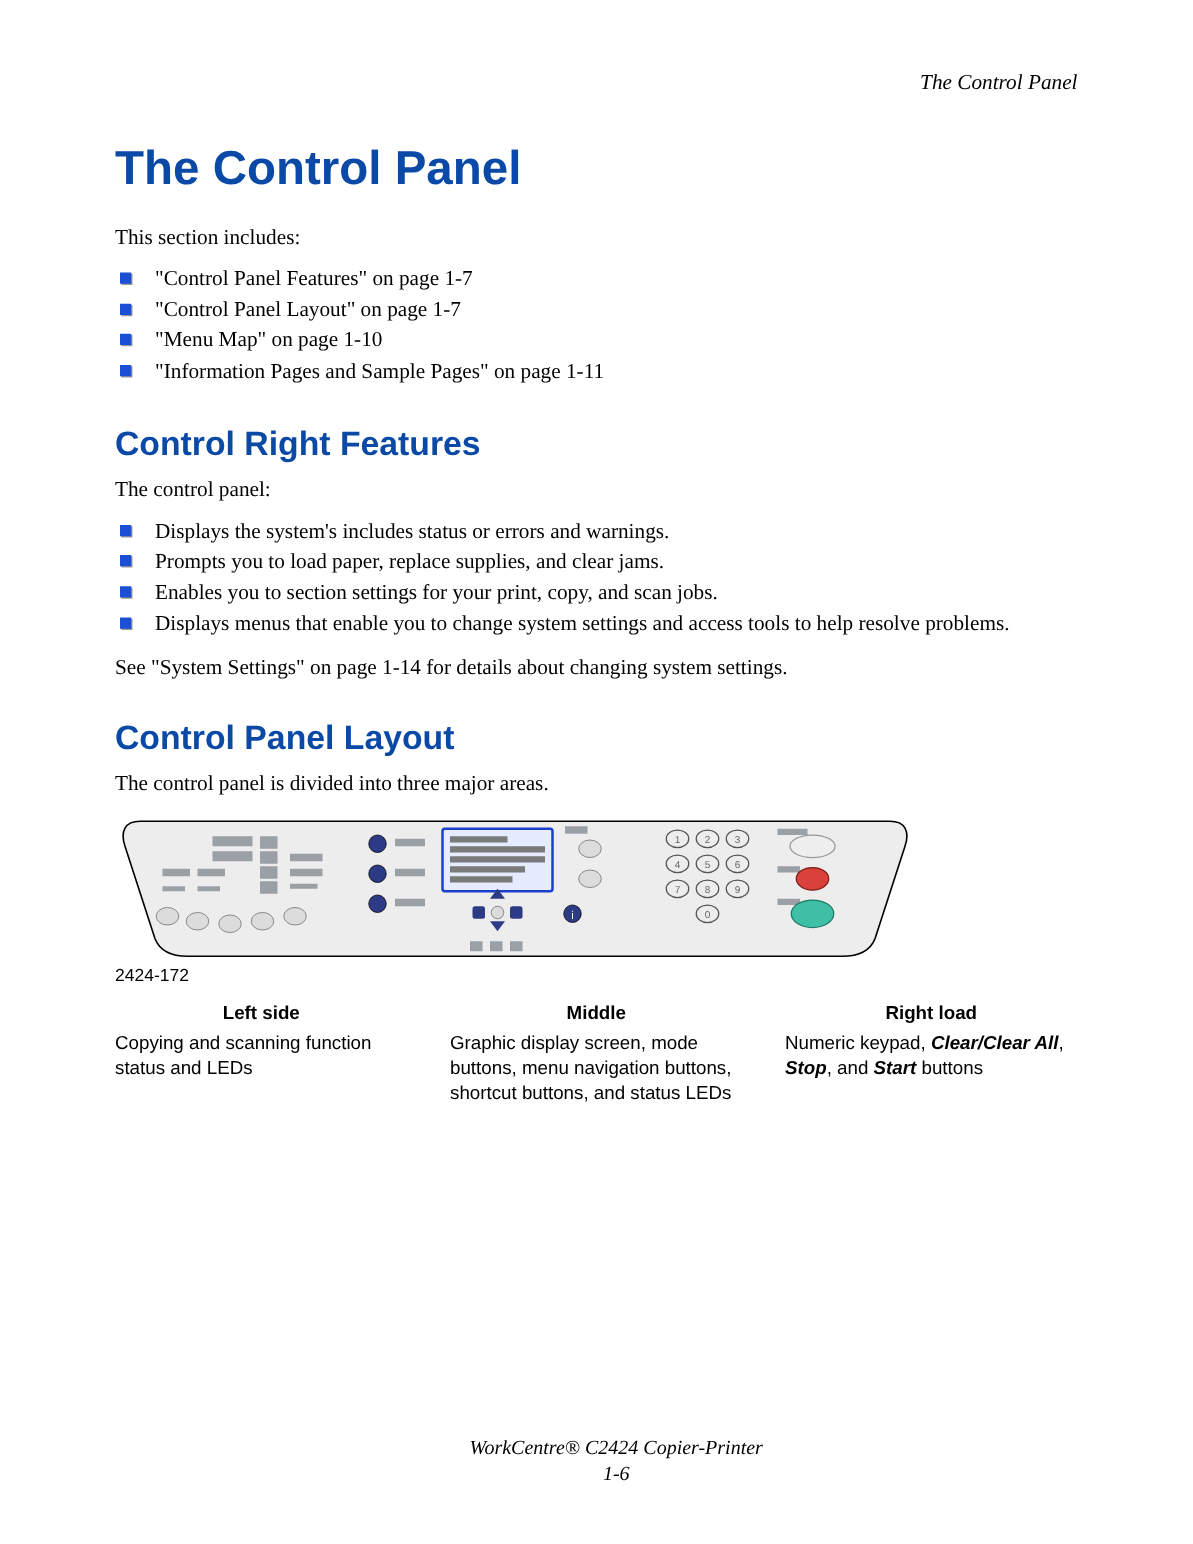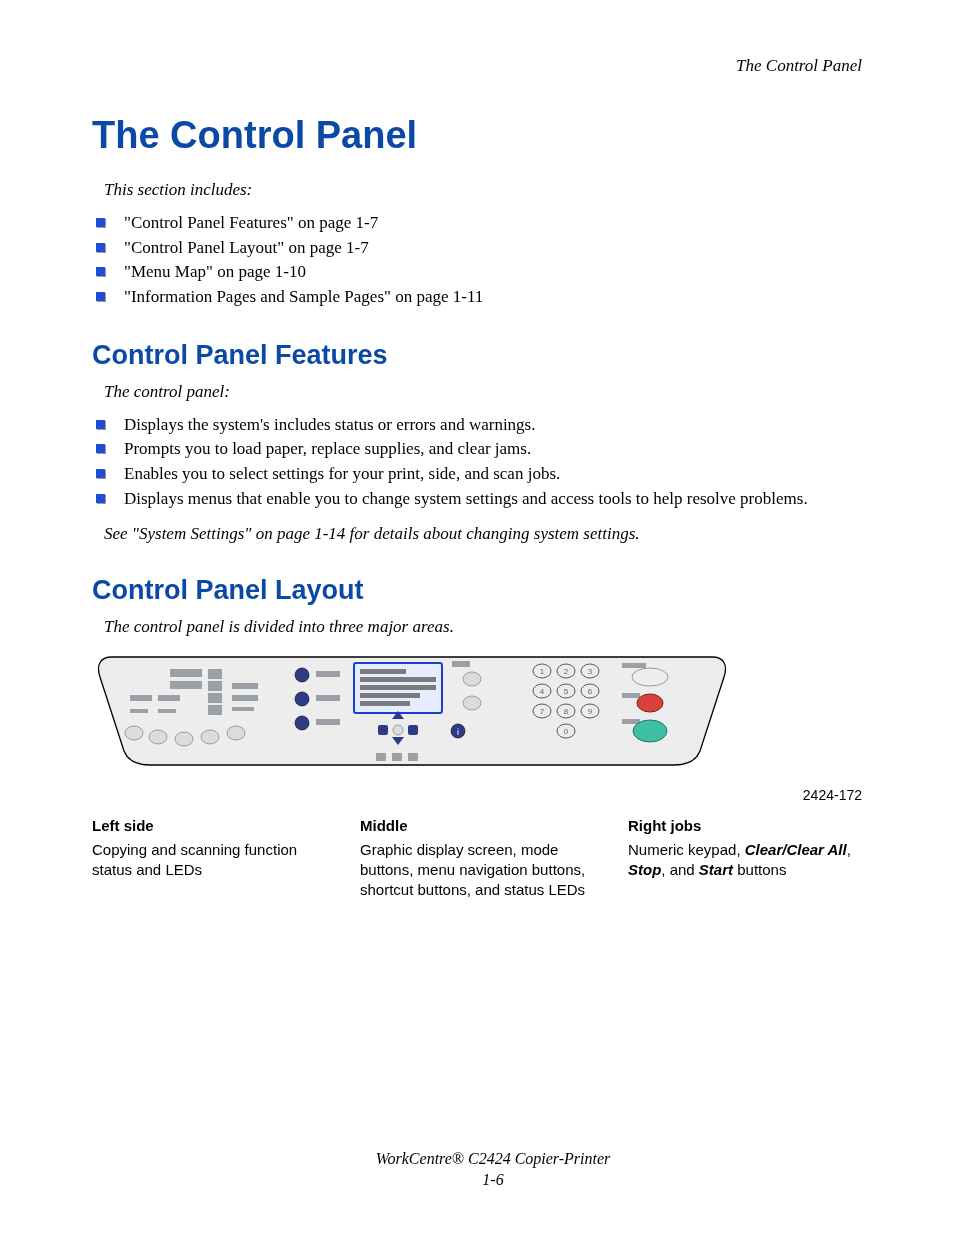--- a/index.html
+++ b/index.html
@@ -33,23 +33,22 @@
   h2.section {
     font-family: "Arial Narrow", Arial, sans-serif;
     font-stretch: condensed;
     font-weight: 700;
     font-size: 27px;
     color: #0a4aa6;
     margin: 30px 0 10px 0;
   }
   p.body {
     font-size: 17px;
-    margin: 0 0 10px 12px;
+    margin: 0 0 10px 0;
     line-height: 1.3;
-    font-style: italic;
   }
   ul.blue {
     list-style: none;
     padding: 0;
     margin: 6px 0 12px 0;
   }
   ul.blue li {
     position: relative;
     padding-left: 32px;
     font-size: 17px;
@@ -60,33 +59,33 @@
     position: absolute;
     left: 4px;
     top: 7px;
     width: 9px;
     height: 9px;
     background: #1a4fd6;
     box-shadow: 1px 1px 0 rgba(0,0,0,.4);
   }
   .figure-wrap { margin-top: 14px; }
   .figure-caption {
-    text-align: right;
+    text-align: left;
     font-family: Arial, sans-serif;
     font-size: 14px;
-    margin-top: 19px;
+    margin-top: 4px;
   }
   .columns {
     display: flex;
     gap: 34px;
     margin-top: 14px;
     font-family: Arial, sans-serif;
   }
   .col { flex: 1; }
-  .col-head { font-weight: 700; font-size: 15px; margin-bottom: 6px; }
+  .col-head { font-weight: 700; font-size: 15px; margin-bottom: 6px; text-align: center; }
   .col-body { font-size: 15px; line-height: 1.35; }
   .footer {
     position: absolute;
     bottom: 44px;
     left: 16px;
     width: 100%;
     text-align: center;
     font-style: italic;
     font-size: 16px;
     line-height: 1.3;
@@ -117,26 +116,26 @@
 
   <p class="body">This section includes:</p>
 
   <ul class="blue">
     <li>"Control Panel Features" on page 1-7</li>
     <li>"Control Panel Layout" on page 1-7</li>
     <li>"Menu Map" on page 1-10</li>
     <li>"Information Pages and Sample Pages" on page 1-11</li>
   </ul>
 
-  <h2 class="section">Control Panel Features</h2>
+  <h2 class="section">Control Right Features</h2>
   <p class="body">The control panel:</p>
   <ul class="blue">
     <li>Displays the system's includes status or errors and warnings.</li>
     <li>Prompts you to load paper, replace supplies, and clear jams.</li>
-    <li>Enables you to select settings for your print, side, and scan jobs.</li>
+    <li>Enables you to section settings for your print, copy, and scan jobs.</li>
     <li>Displays menus that enable you to change system settings and access tools to help resolve problems.</li>
   </ul>
   <p class="body">See "System Settings" on page 1-14 for details about changing system settings.</p>
 
   <h2 class="section">Control Panel Layout</h2>
   <p class="body">The control panel is divided into three major areas.</p>
 
   <div class="figure-wrap">
     <svg class="panel" viewBox="0 0 640 115" width="640" height="115">
 
@@ -232,21 +231,21 @@
   <div class="columns">
     <div class="col">
       <div class="col-head">Left side</div>
       <div class="col-body">Copying and scanning function status and LEDs</div>
     </div>
     <div class="col">
       <div class="col-head">Middle</div>
       <div class="col-body">Graphic display screen, mode buttons, menu navigation buttons, shortcut buttons, and status LEDs</div>
     </div>
     <div class="col">
-      <div class="col-head">Right jobs</div>
+      <div class="col-head">Right load</div>
       <div class="col-body">Numeric keypad, <span class="bold">Clear/Clear All</span>, <span class="bold">Stop</span>, and <span class="bold">Start</span> buttons</div>
     </div>
   </div>
 </div>
 
 <div class="footer">
   <div>WorkCentre® C2424 Copier-Printer</div>
   <div>1-6</div>
 </div>
 

